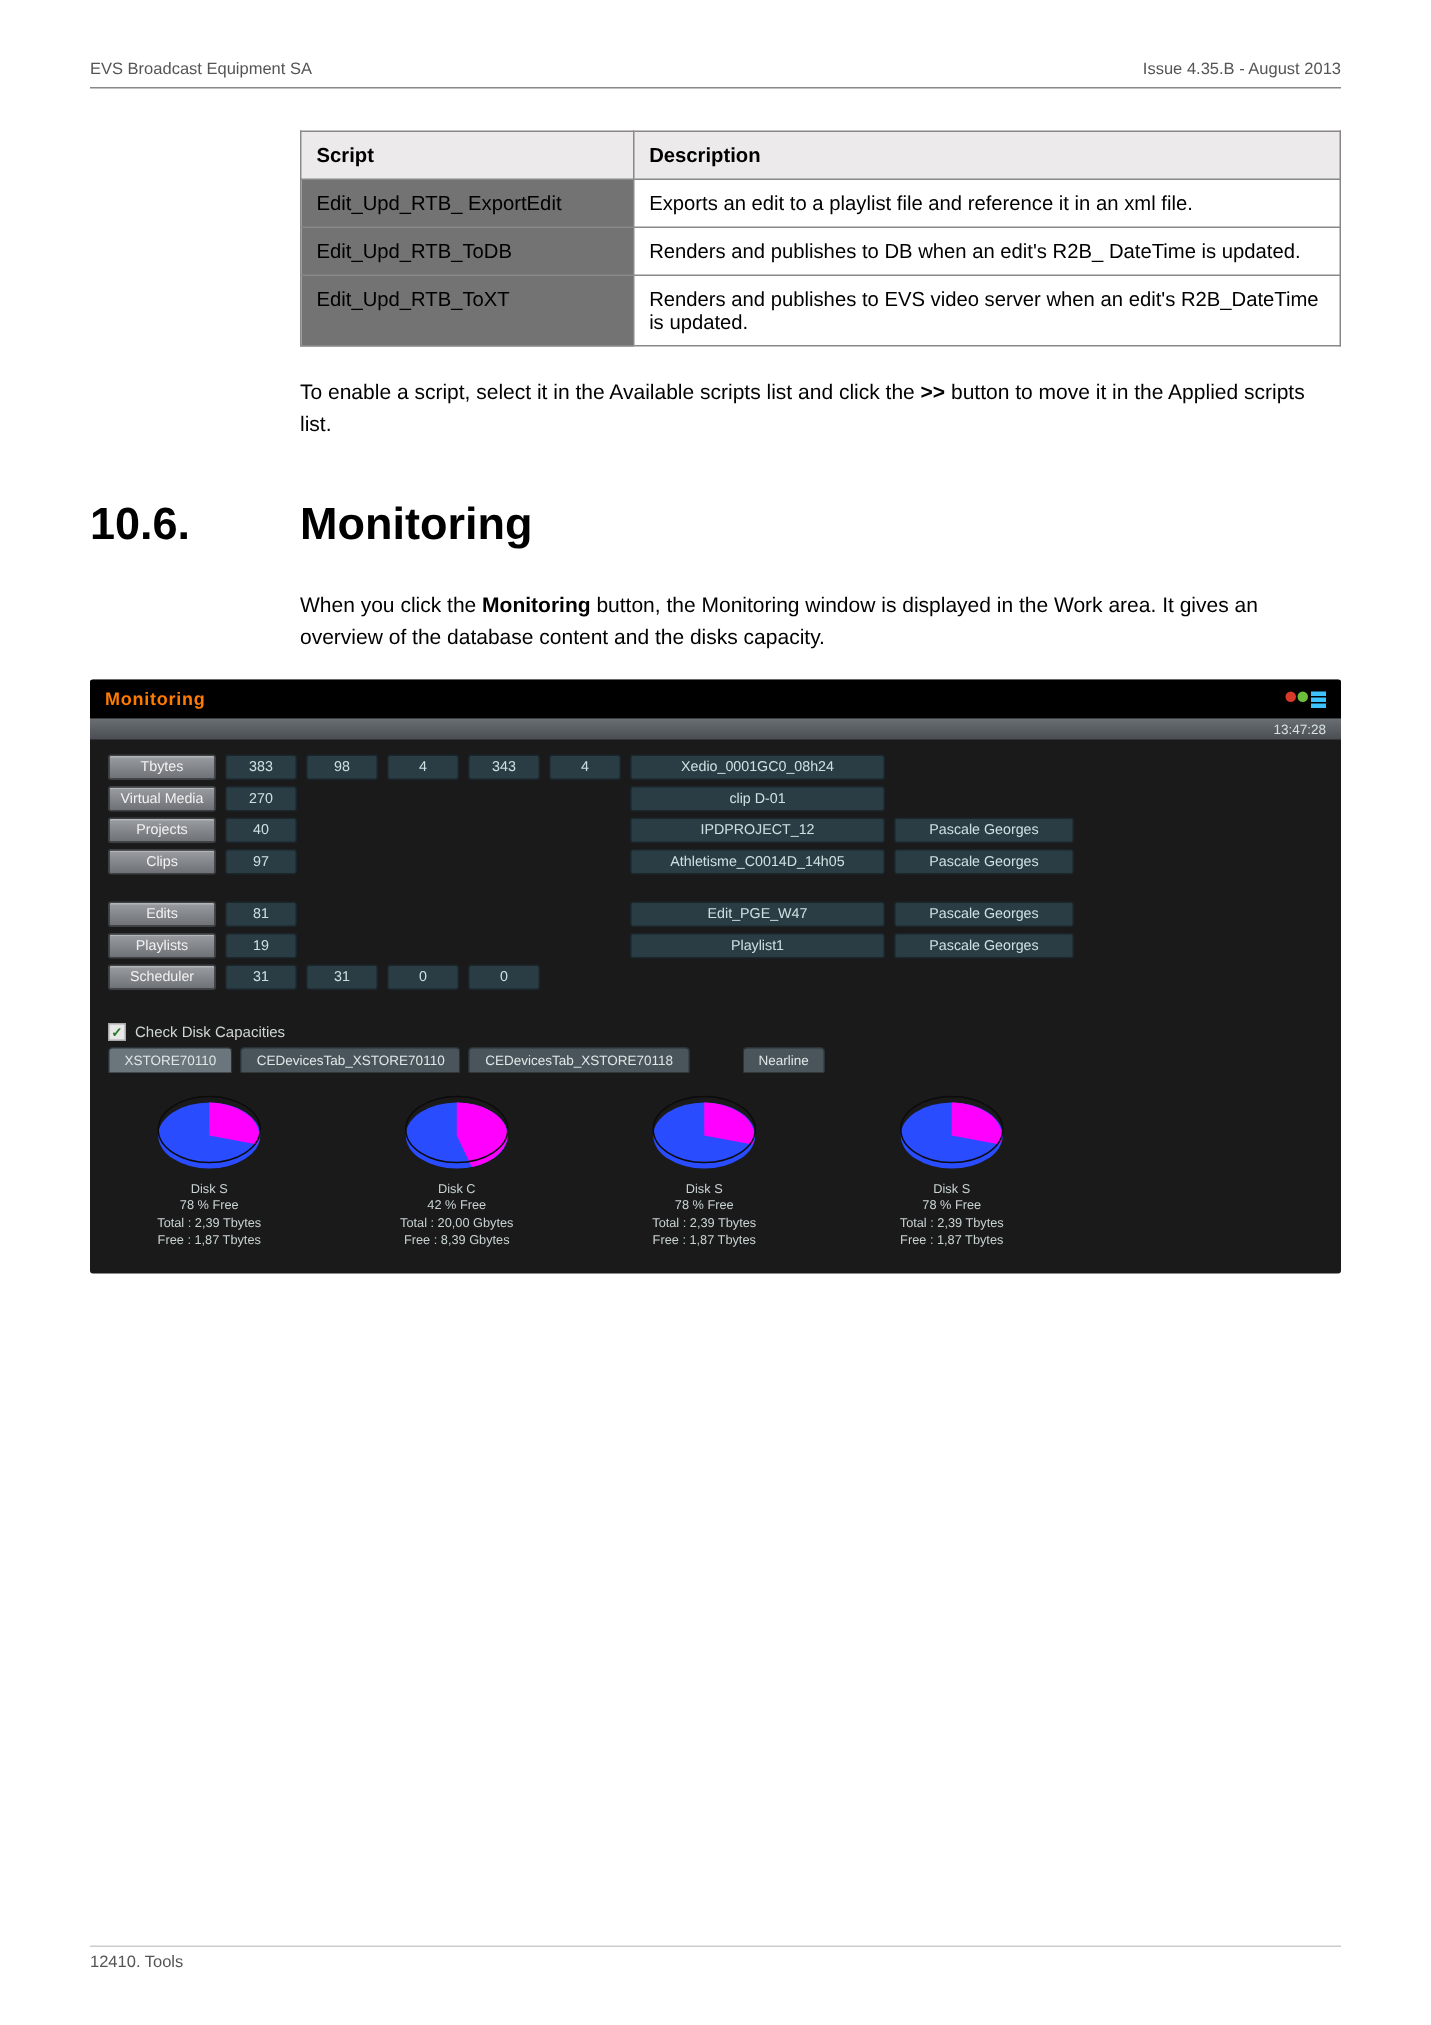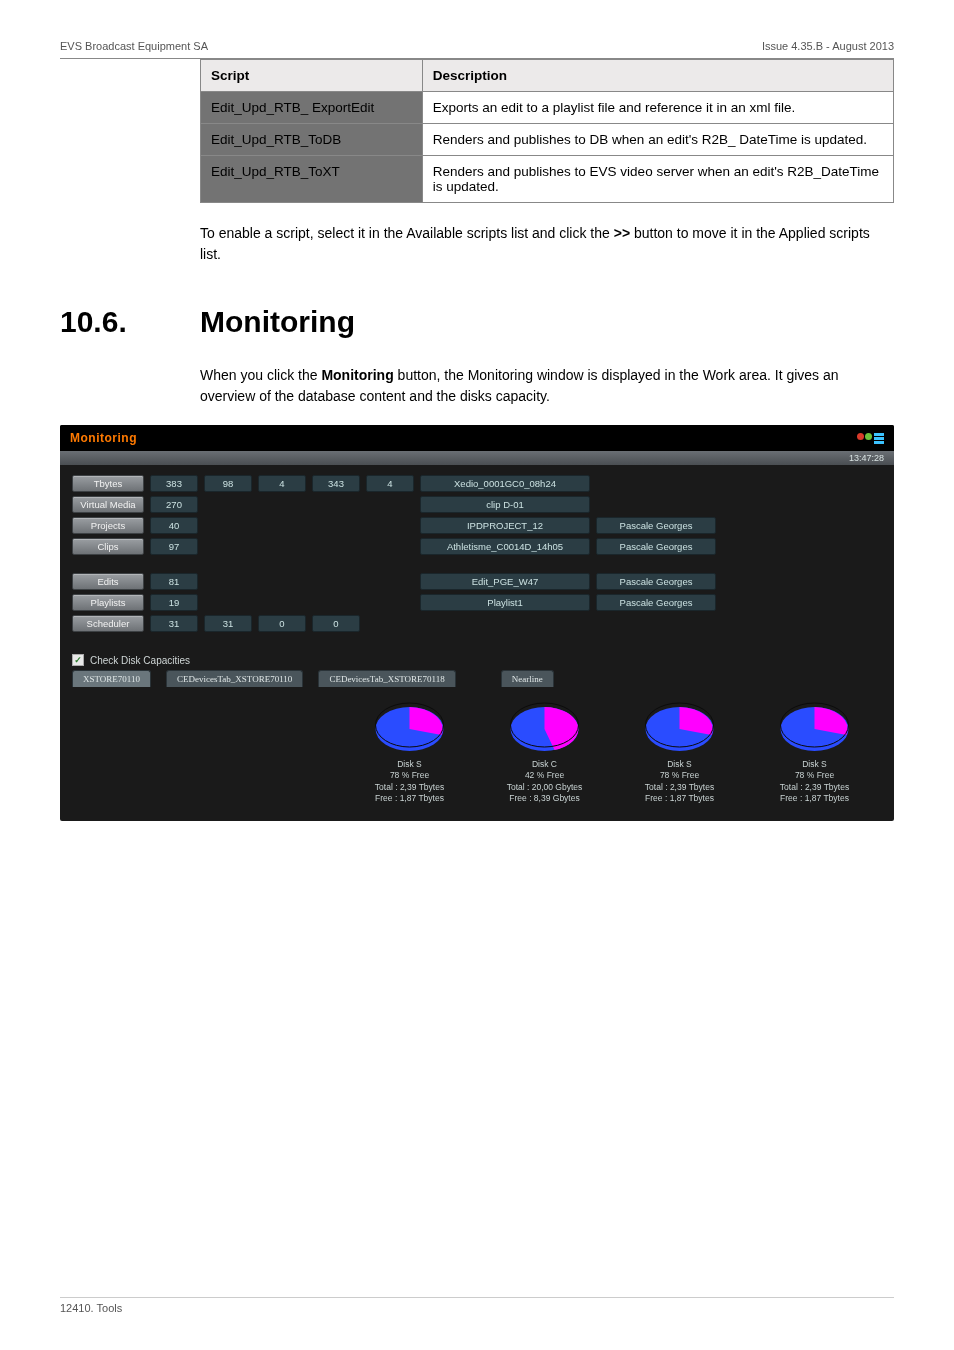--- a/index.html
+++ b/index.html
@@ -16,20 +16,21 @@
     min-height: 1350px;
     position: relative;
   }
   .header-row {
     display: flex;
     justify-content: space-between;
     font-size: 11px;
     color: #555;
     padding-bottom: 6px;
     border-bottom: 1px solid #888;
+    margin-bottom: 28px;
   }
   .content-indent {
     margin-left: 140px;
   }
   table.scripts {
     width: 100%;
     border-collapse: collapse;
     margin-bottom: 20px;
   }
   table.scripts th, table.scripts td {
@@ -138,27 +139,27 @@
     font-size:9.5px;
     border-radius:2px;
   }
   .valbox.wide { min-width:170px; }
   .valbox.wider { min-width:120px; }
   .checkline { margin-top:22px; display:flex; align-items:center; gap:6px;}
   .chk {
     width:12px;height:12px;border:1px solid #aaa;background:#e8e8e8;display:inline-flex;align-items:center;justify-content:center;
     font-size:9px;color:#2a7a2a;font-weight:bold;line-height:1;
   }
-  .tabrow{display:flex;gap:16px;margin-top:4px;font-family:Liberation Serif, serif;}
+  .tabrow{display:flex;gap:6px;margin-top:4px;}
   .tab{
     background:#4a555b;border:1px solid #2a3338;border-bottom:none;color:#dfe6e6;
     padding:3px 10px;font-size:9px;border-radius:3px 3px 0 0;margin-right:-1px;
   }
   .tab.active{background:#6a767c;}
-  .diskrow{display:flex;margin-top:2px;padding-top:6px;justify-content:flex-end;}
+  .diskrow{display:flex;gap:30px;margin-top:2px;padding-top:6px;}
   .diskcard{width:135px;text-align:center;}
   .chartwrap{width:100%;height:60px;margin-bottom:4px;position:relative;}
   .chartwrap svg{width:100%;height:100%;}
   .disktext{font-size:8.5px;line-height:1.35;color:#c9d3d3;}
   .footer-row{
     position:absolute;
     bottom:36px; left:60px; right:60px;
     display:flex; justify-content:flex-start;
     font-size:11px; color:#555;
     border-top:1px solid #ccc;

